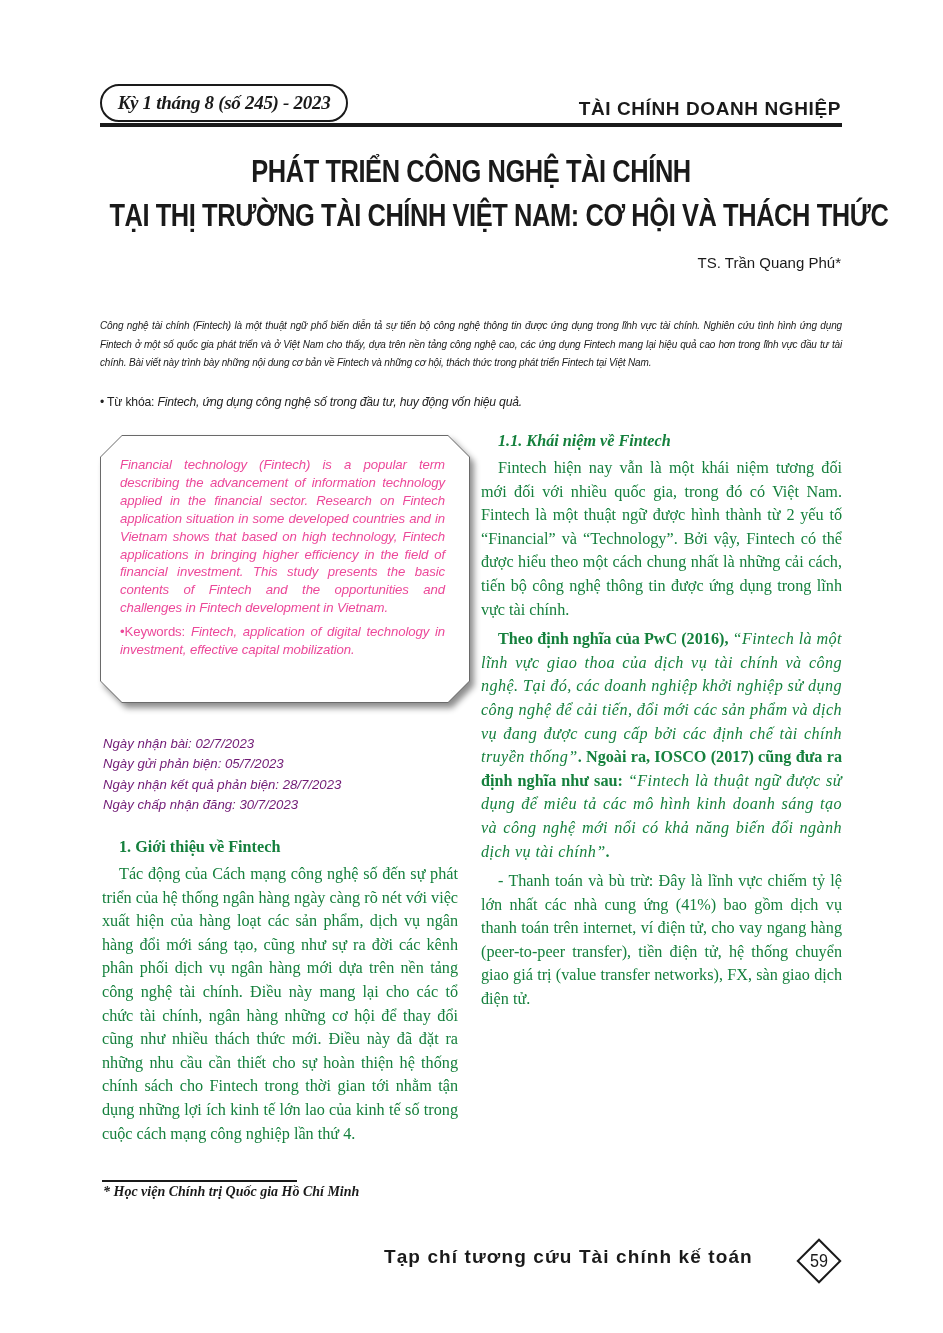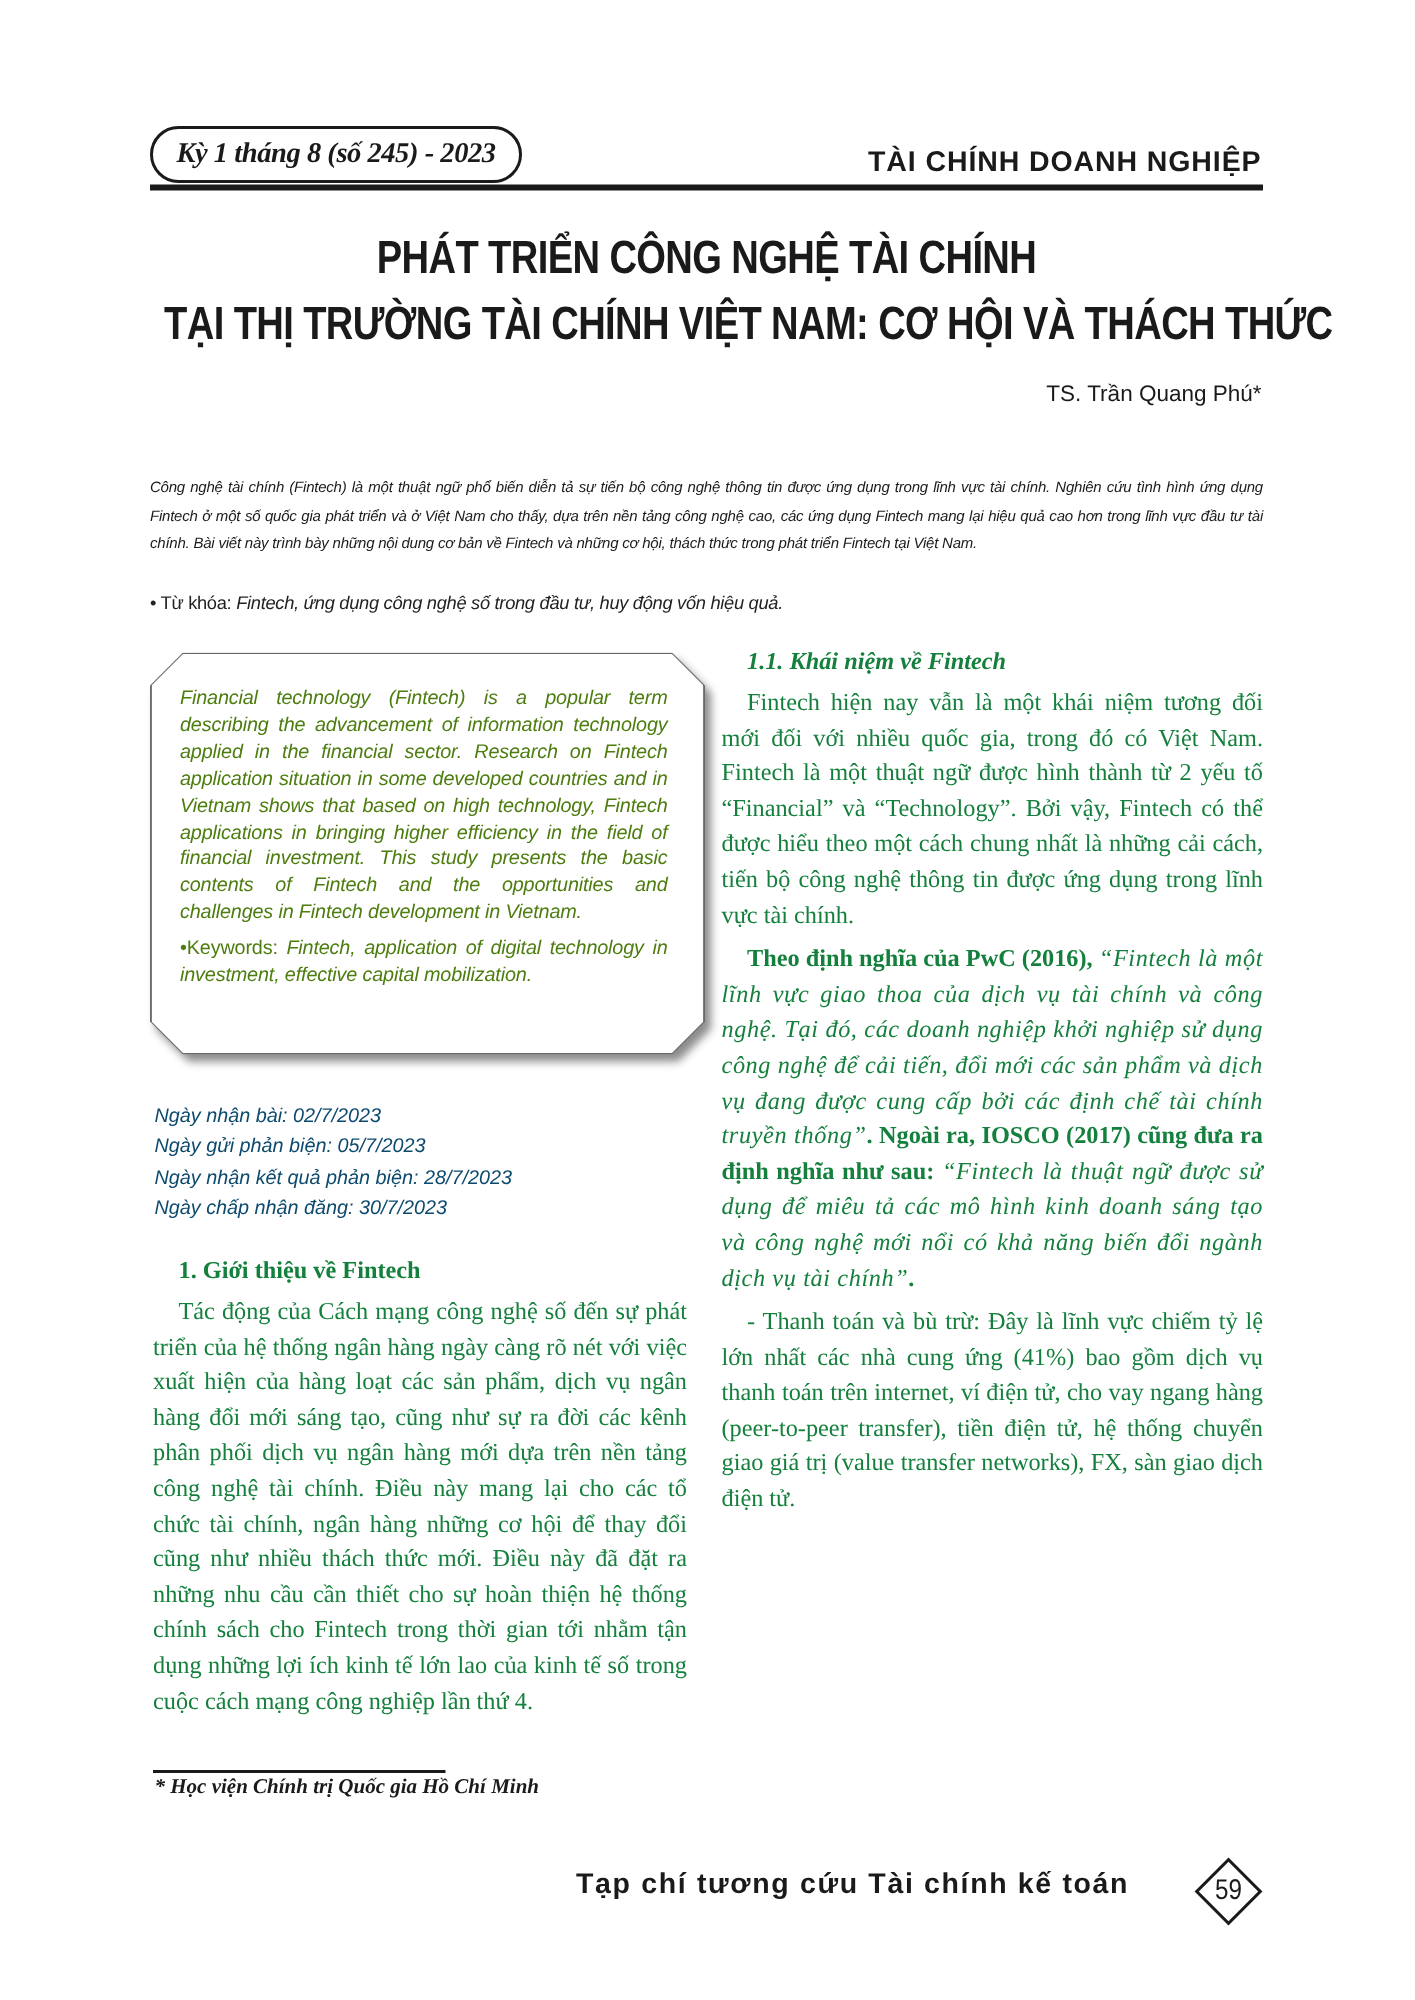--- a/index.html
+++ b/index.html
@@ -103,36 +103,36 @@
     .abstract-box {
       position: absolute; inset: 1px;
       background: #ffffff;
       clip-path: polygon(21px 0, 347px 0, 368px 21px, 368px 245px, 347px 266px, 21px 266px, 0 245px, 0 21px);
       padding: 20px 24px 0 19px;
       font-family: "Liberation Sans", sans-serif;
       font-style: italic;
       font-size: 13.2px;
       line-height: 17.9px;
       text-align: justify;
-      color: #4d7c0f;
+      color: #ec4899;
       font-weight: 300;
       letter-spacing: -0.1px;
     }
     .abstract-box .kw-en { margin-top: 6px; }
     .abstract-box .kw-en .kw-label { font-style: normal; }
 
     
     .dates {
       position: absolute;
       left: 103px; top: 734px;
       font-family: "Liberation Sans", sans-serif;
       font-style: italic;
       font-size: 13.2px;
       line-height: 20.3px;
-      color: #0c4a6e;
+      color: #701a75;
     }
 
     
     .col {
       position: absolute;
       width: 356px;
       font-family: "Liberation Serif", serif;
       font-size: 16.2px;
       line-height: 23.6px;
       text-align: justify;

